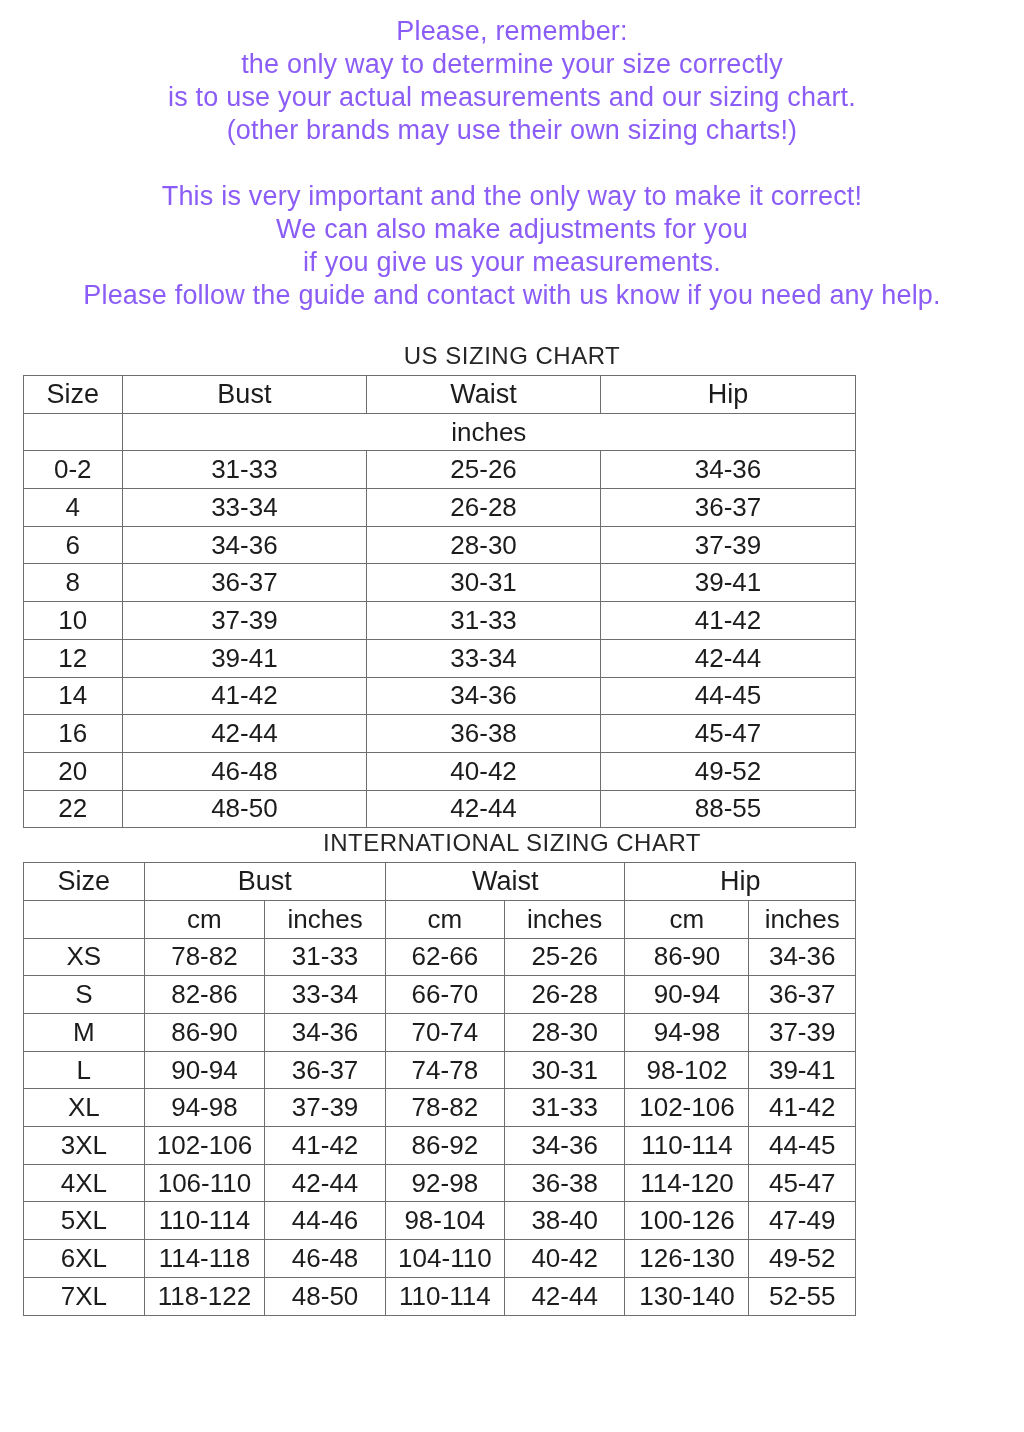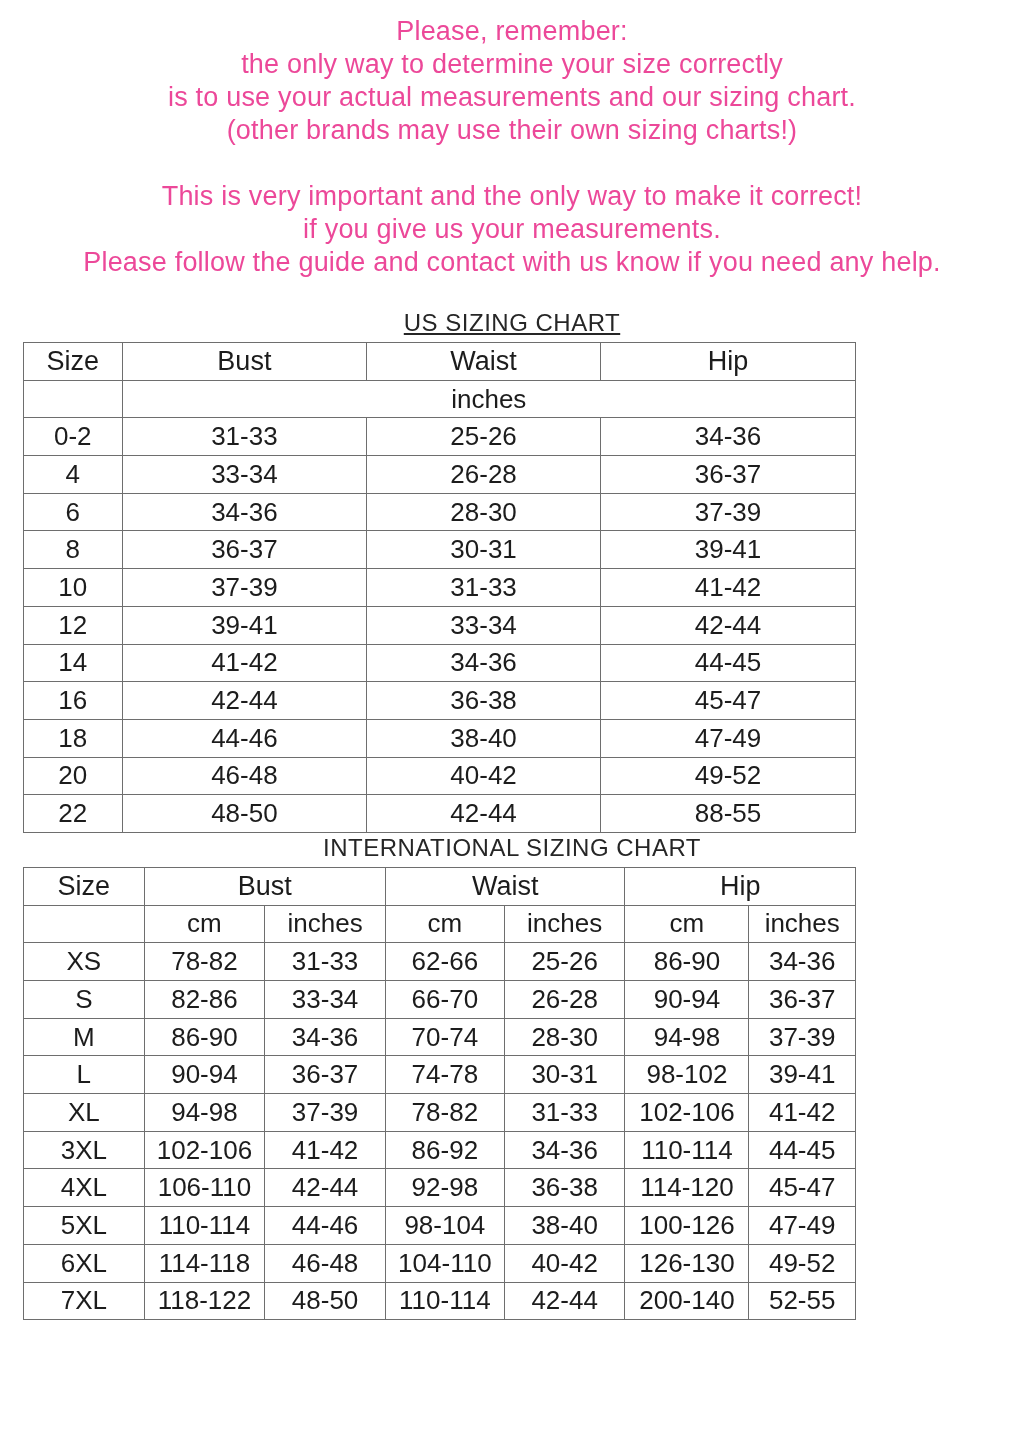--- a/index.html
+++ b/index.html
@@ -23,21 +23,21 @@
   }
   .intro-block-2 { margin-top: 33px; }
 
   .chart-title {
     text-align: center;
     font-size: 24px;
     line-height: 30px;
     color: #262626;
     letter-spacing: 0.5px;
   }
-  .title-us   { margin-top: 29px; text-decoration: underline; }
+  .title-us   { margin-top: 29px; }
   .title-intl { }
 
   table.sizing {
     border-collapse: collapse;
     table-layout: fixed;
     width: 833px;
     margin-left: 23px;
     margin-top: 4px;
   }
   table.sizing td {
@@ -51,29 +51,30 @@
     overflow: hidden;
     white-space: nowrap;
   }
   table.sizing tr.head td { font-size: 27px; }
 </style>
 </head>
 <body>
 
 <div class="page">
 
-  <div class="intro" style="color: #ec4899;">
+  <div class="intro" style="color: #8b5cf6;">
     <div class="intro-block-1">
       <div>Please, remember:</div>
       <div>the only way to determine your size correctly</div>
       <div>is to use your actual measurements and our sizing chart.</div>
       <div>(other brands may use their own sizing charts!)</div>
     </div>
     <div class="intro-block-2">
       <div>This is very important and the only way to make it correct!</div>
+      <div>We can also make adjustments for you</div>
       <div>if you give us your measurements.</div>
       <div>Please follow the guide and contact with us know if you need any help.</div>
     </div>
   </div>
 
   <div class="chart-title title-us">US SIZING CHART</div>
 
   <table class="sizing us">
     <colgroup>
       <col style="width:11.85%">
@@ -132,26 +133,20 @@
         <td>14</td>
         <td>41-42</td>
         <td>34-36</td>
         <td>44-45</td>
       </tr>
       <tr>
         <td>16</td>
         <td>42-44</td>
         <td>36-38</td>
         <td>45-47</td>
-      </tr>
-      <tr>
-        <td>18</td>
-        <td>44-46</td>
-        <td>38-40</td>
-        <td>47-49</td>
       </tr>
       <tr>
         <td>20</td>
         <td>46-48</td>
         <td>40-42</td>
         <td>49-52</td>
       </tr>
       <tr>
         <td>22</td>
         <td>48-50</td>
@@ -269,19 +264,19 @@
         <td>40-42</td>
         <td>126-130</td>
         <td>49-52</td>
       </tr>
       <tr>
         <td>7XL</td>
         <td>118-122</td>
         <td>48-50</td>
         <td>110-114</td>
         <td>42-44</td>
-        <td>200-140</td>
+        <td>130-140</td>
         <td>52-55</td>
       </tr>
     </tbody>
   </table>
 
 </div>
 
 </body></html>

